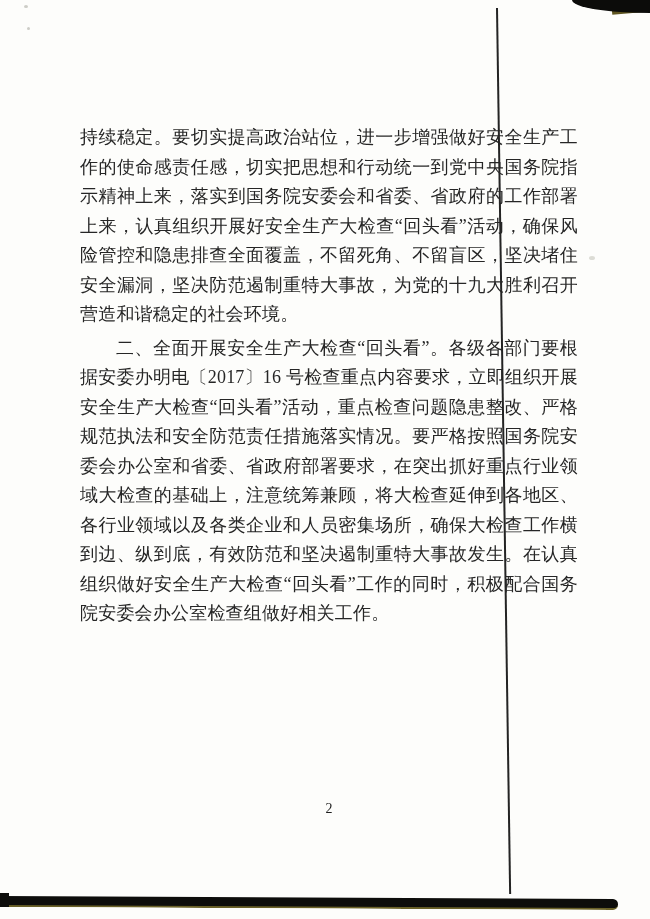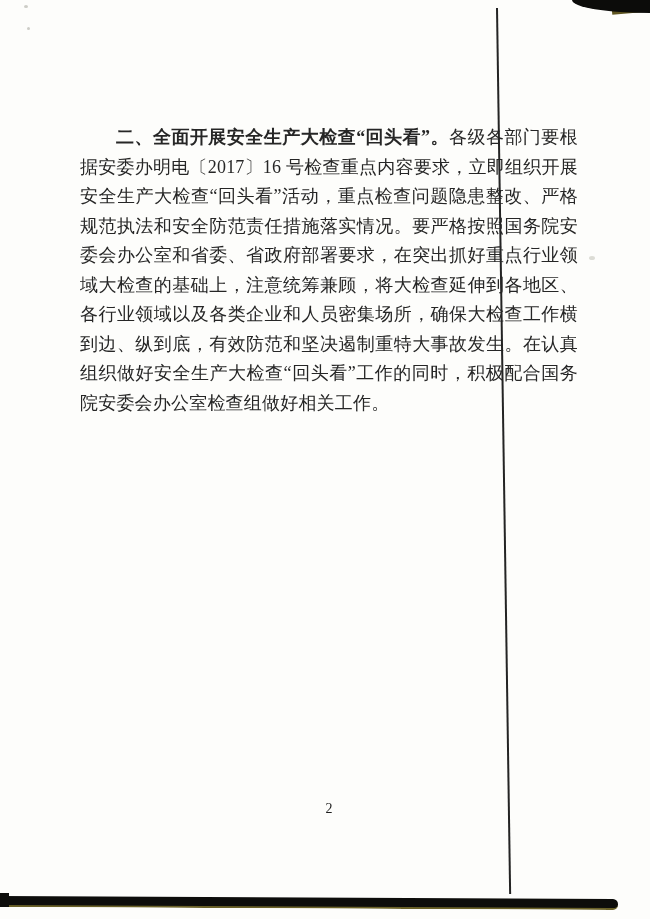--- a/index.html
+++ b/index.html
@@ -21,21 +21,21 @@
     color: #262626;
     font-size: 18px;
     line-height: 29.5px;
     text-align: justify;
     text-justify: inter-ideograph;
     letter-spacing: 0.2px;
   }
   .textblock p { margin: 4px 0 0 0; }
   .textblock p:first-child { margin-top: 0; }
   .para.indent { text-indent: 2em; }
-  .lead { font-weight: bold; }
+  .lead { font-weight: normal; }
   .page-number {
     position: absolute;
     left: 80px;
     top: 801px;
     width: 498px;
     text-align: center;
     font-size: 14px;
     color: #1d1d1d;
   }
   
@@ -91,20 +91,23 @@
   .speck.s1 { left: 24px; top: 5px;  width: 4px; height: 3px; }
   .speck.s2 { left: 27px; top: 27px; width: 3px; height: 3px; }
   .speck.s3 { left: 589px; top: 256px; width: 6px; height: 4px; background: #dcdcd5; }
 </style>
 </head>
 <body>
 
 <div class="page">
 
   <div class="textblock">
+    <p class="para">
+      <span>持续稳定。要切实提高政治站位，进一步增强做好安全生产工作的使命感责任感，切实把思想和行动统一到党中央国务院指示精神上来，落实到国务院安委会和省委、省政府的工作部署上来，认真组织开展好安全生产大检查“回头看”活动，确保风险管控和隐患排查全面覆盖，不留死角、不留盲区，坚决堵住安全漏洞，坚决防范遏制重特大事故，为党的十九大胜利召开营造和谐稳定的社会环境。</span>
+    </p>
     <p class="para indent">
       <span class="lead">二、全面开展安全生产大检查“回头看”。</span><span>各级各部门要根据安委办明电〔2017〕16 号检查重点内容要求，立即组织开展安全生产大检查“回头看”活动，重点检查问题隐患整改、严格规范执法和安全防范责任措施落实情况。要严格按照国务院安委会办公室和省委、省政府部署要求，在突出抓好重点行业领域大检查的基础上，注意统筹兼顾，将大检查延伸到各地区、各行业领域以及各类企业和人员密集场所，确保大检查工作横到边、纵到底，有效防范和坚决遏制重特大事故发生。在认真组织做好安全生产大检查“回头看”工作的同时，积极配合国务院安委会办公室检查组做好相关工作。</span>
     </p>
   </div>
 
   <div class="page-number">2</div>
 
   <div class="vline"></div>
   <div class="corner-olive"></div>
   <div class="corner-wedge"></div>

